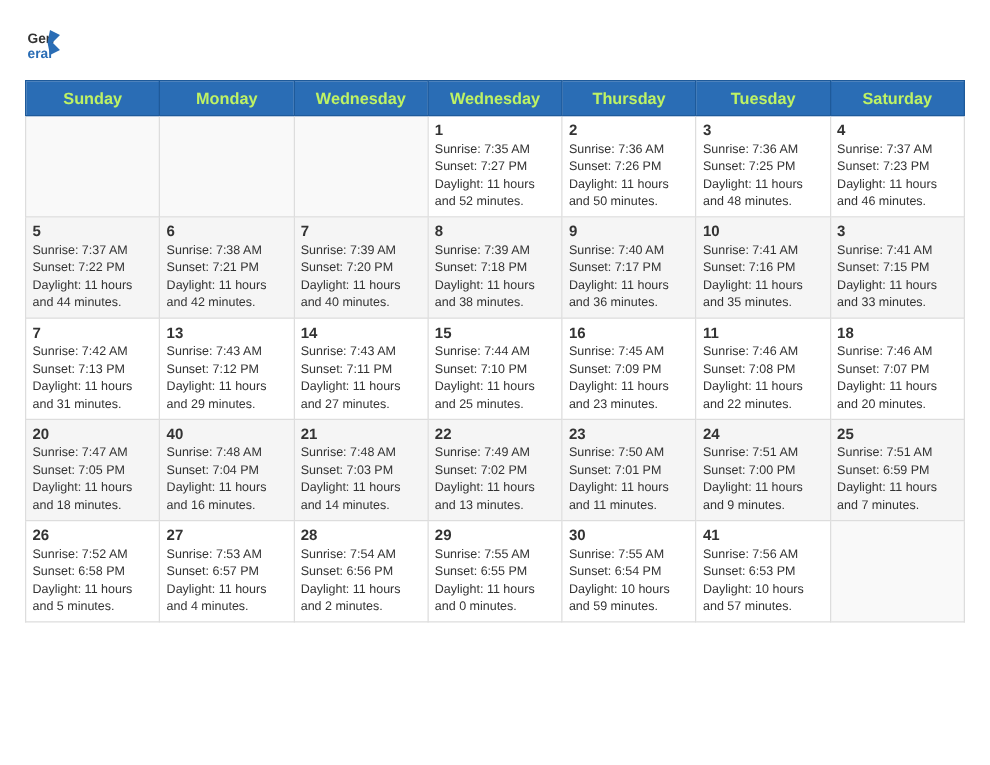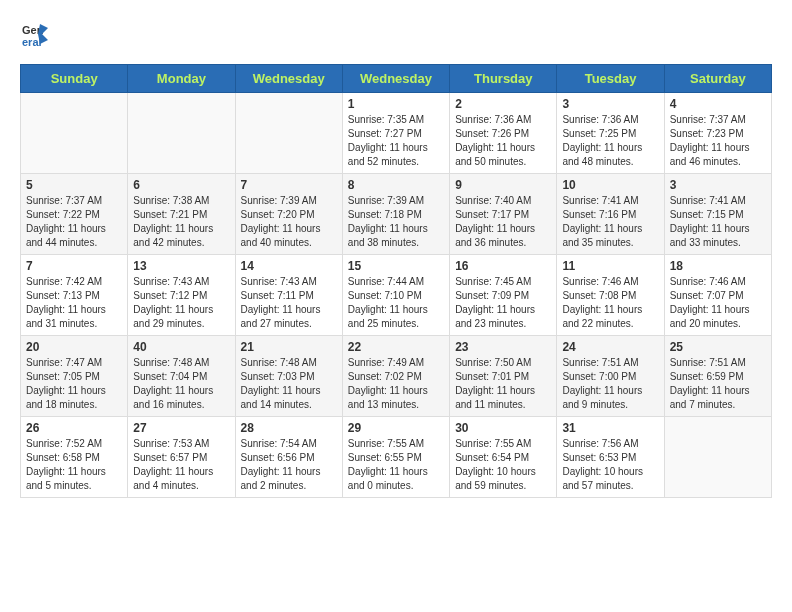--- a/index.html
+++ b/index.html
@@ -309,21 +309,21 @@
             Sunrise: 7:55 AM<br>Sunset: 6:55 PM<br>Daylight: 11 hours and 0 minutes.
           </div>
         </td>
         <td>
           <div class="day-number">30</div>
           <div class="day-info">
             Sunrise: 7:55 AM<br>Sunset: 6:54 PM<br>Daylight: 10 hours and 59 minutes.
           </div>
         </td>
         <td>
-          <div class="day-number">31</div>
+          <div class="day-number">41</div>
           <div class="day-info">
             Sunrise: 7:56 AM<br>Sunset: 6:53 PM<br>Daylight: 10 hours and 57 minutes.
           </div>
         </td>
         <td class="empty-cell"></td>
       </tr>
     </tbody>
 </table>
 
 </body></html>

